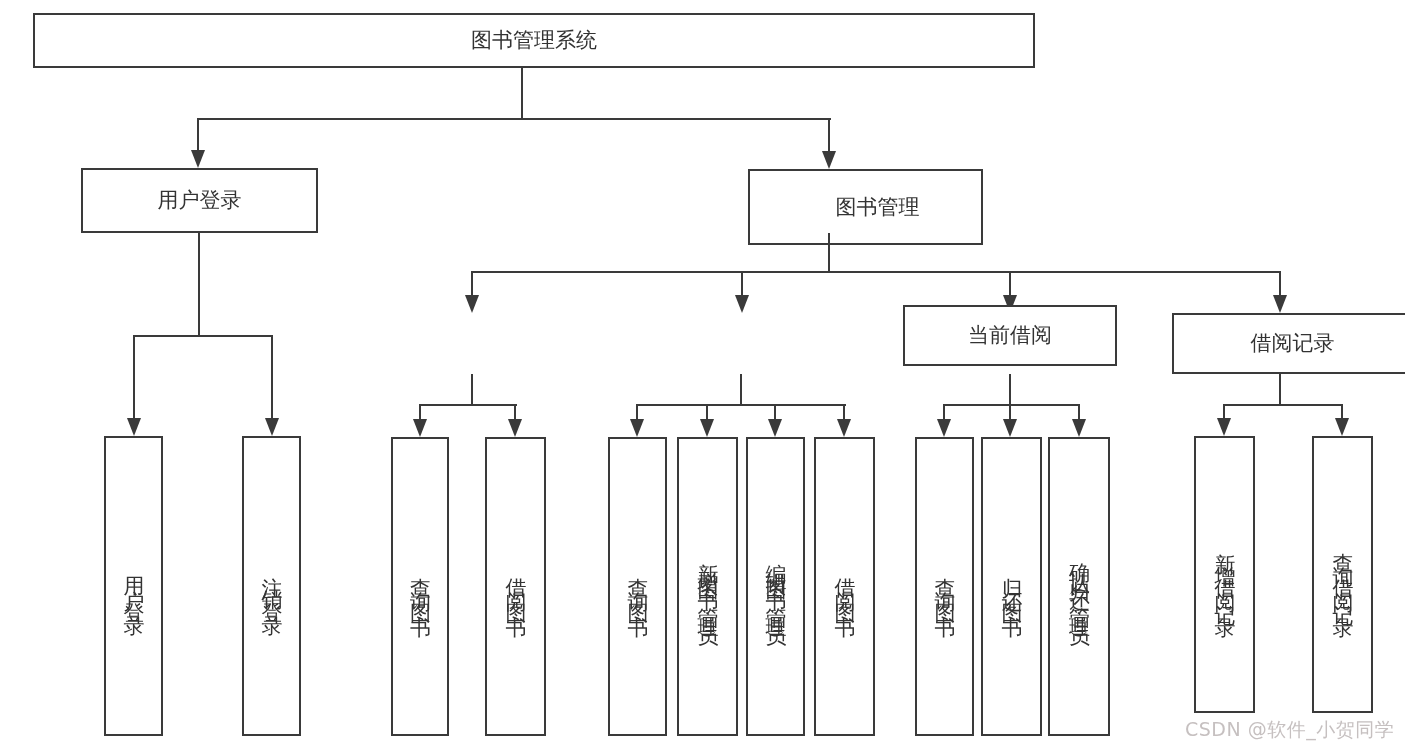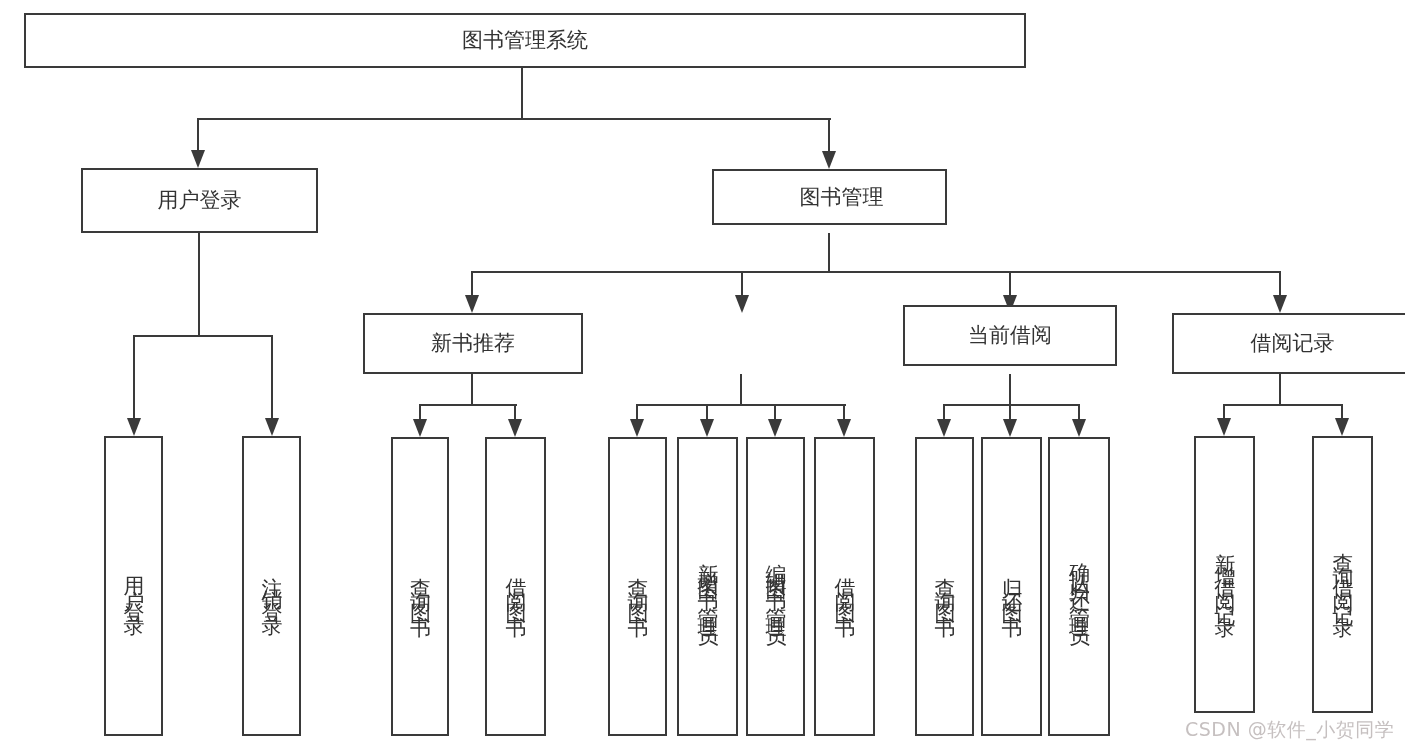--- a/index.html
+++ b/index.html
@@ -36,51 +36,50 @@
   .watermark{
     position:absolute;left:1185px;top:717px;
     color:var(--wm);font-size:19px;letter-spacing:0.5px;
   }
 </style>
 </head>
 <body>
 
 <div class="canvas">
 
-  <div class="node" style="left:24px;top:13px;width:1002px;height:55px;">图书管理系统</div>
+  <div class="node" style="left:33px;top:13px;width:1002px;height:55px;">图书管理系统</div>
 
   <div class="vline" style="left:521px;top:68px;height:50px;"></div>
   <div class="hline" style="left:197px;top:118px;width:634px;"></div>
   <div class="vline" style="left:197px;top:118px;height:32px;"></div>
   <div class="arrow" style="left:191px;top:150px;"></div>
   <div class="vline" style="left:828px;top:118px;height:33px;"></div>
   <div class="arrow" style="left:822px;top:151px;"></div>
 
   <div class="node" style="left:81px;top:168px;width:237px;height:65px;">用户登录</div>
-  <div class="node" style="left:712px;top:169px;width:235px;height:56px;padding-left:24px;">图书管理</div>
+  <div class="node" style="left:748px;top:169px;width:235px;height:76px;padding-left:24px;">图书管理</div>
 
   <div class="vline" style="left:198px;top:233px;height:102px;"></div>
   <div class="hline" style="left:133px;top:335px;width:140px;"></div>
   <div class="vline" style="left:133px;top:335px;height:83px;"></div>
   <div class="arrow" style="left:127px;top:418px;"></div>
   <div class="vline" style="left:271px;top:335px;height:83px;"></div>
   <div class="arrow" style="left:265px;top:418px;"></div>
 
   <div class="vline" style="left:828px;top:233px;height:38px;"></div>
   <div class="hline" style="left:471px;top:271px;width:810px;"></div>
   <div class="vline" style="left:471px;top:271px;height:24px;"></div>
   <div class="arrow" style="left:465px;top:295px;"></div>
   <div class="vline" style="left:741px;top:271px;height:24px;"></div>
   <div class="arrow" style="left:735px;top:295px;"></div>
   <div class="vline" style="left:1009px;top:271px;height:24px;"></div>
   <div class="arrow" style="left:1003px;top:295px;"></div>
   <div class="vline" style="left:1279px;top:271px;height:24px;"></div>
   <div class="arrow" style="left:1273px;top:295px;"></div>
 
-  <div class="node" style="left:363px;top:313px;width:220px;height:61px;">新书推荐</div>
   <div class="node" style="left:903px;top:305px;width:214px;height:61px;">当前借阅</div>
   <div class="node" style="left:1172px;top:313px;width:241px;height:61px;">借阅记录</div>
 
   <div class="vline" style="left:471px;top:374px;height:30px;"></div>
   <div class="hline" style="left:419px;top:404px;width:98px;"></div>
   <div class="vline" style="left:419px;top:404px;height:15px;"></div>
   <div class="arrow" style="left:413px;top:419px;"></div>
   <div class="vline" style="left:514px;top:404px;height:15px;"></div>
   <div class="arrow" style="left:508px;top:419px;"></div>
 

